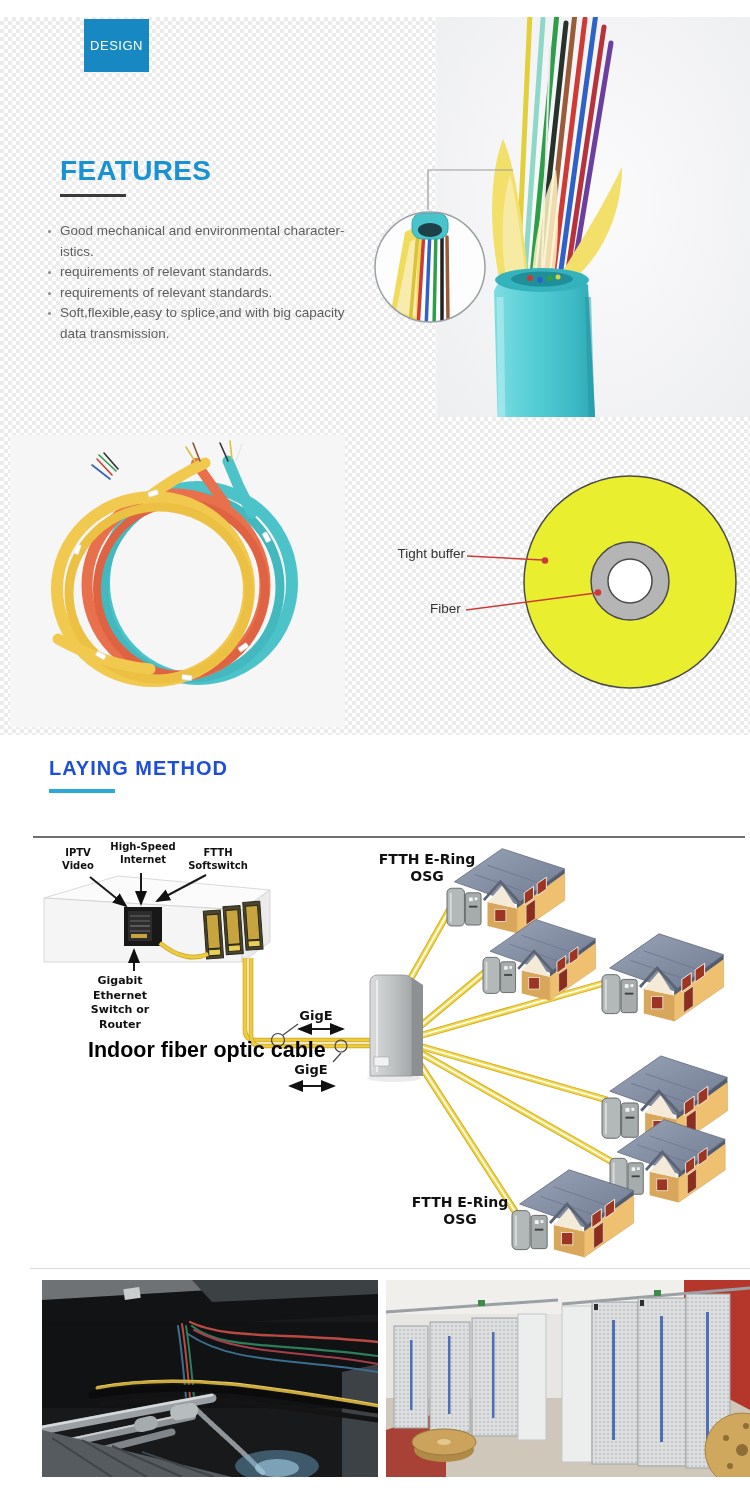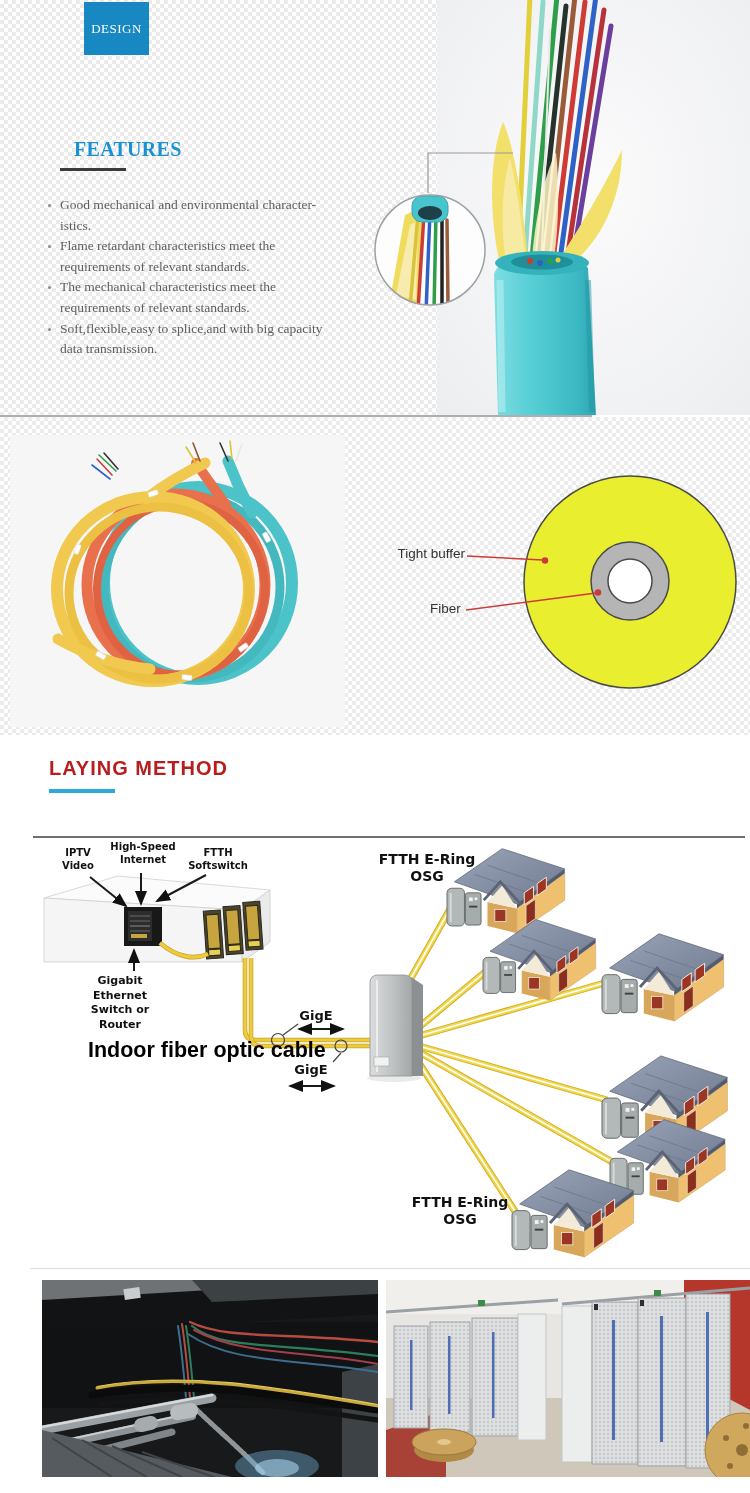--- a/index.html
+++ b/index.html
@@ -5,36 +5,36 @@
   html,body{margin:0;padding:0;}
   body{width:750px;height:1493px;position:relative;background:#fff;overflow:hidden;
        font-family:"Liberation Sans",sans-serif;}
   .abs{position:absolute;}
   .checker{
     background-color:#fff;
     background-image:conic-gradient(#ebebeb 25%, #ffffff 25% 50%, #ebebeb 50% 75%, #ffffff 75%);
     background-size:8px 8px;
   }
   
-  .sec1{left:0;top:0;width:592px;height:415px;border-bottom:2px solid #aeaeae;font-family:Liberation Serif, serif;}
+  .sec1{left:0;top:17px;width:592px;height:415px;border-bottom:2px solid #aeaeae;}
   .design-badge{left:84px;top:2px;width:65px;height:53px;background:#1788c1;color:#fff;
     display:flex;align-items:center;justify-content:center;font-size:13px;letter-spacing:.5px;}
   .features{left:47px;top:138px;width:330px;}
-  .features h2{margin:0 0 0 13px;font-size:20px;font-weight:bold;color:#1992d4;letter-spacing:.3px;padding-left:14px;}
+  .features h2{margin:0 0 0 13px;font-size:28px;font-weight:bold;color:#1992d4;letter-spacing:.3px;}
   .features .rule{margin:7px 0 0 13px;width:66px;height:3px;background:#3a3a3a;}
   .feat-list{margin-top:24px;}
   .feat-item{position:relative;padding-left:13px;font-size:13.5px;line-height:20.6px;color:#5e5e5e;}
   .feat-item .dot{position:absolute;left:1px;top:9px;width:3px;height:3px;border-radius:50%;background:#8a8a8a;}
   .feat-item span{display:block;}
   
   .sec2{left:0;top:417px;width:750px;height:318px;}
   .xsec-label{font-size:13.5px;color:#333;}
   
   .laying{left:49px;top:757px;}
-  .laying h2{margin:0;font-size:20px;font-weight:bold;color:#b91c1c;letter-spacing:1px;}
+  .laying h2{margin:0;font-size:20px;font-weight:bold;color:#1d4ed8;letter-spacing:1px;}
   .laying .rule{margin-top:9px;width:66px;height:4px;background:#2aa9da;}
   
   .diagram{left:0;top:830px;width:750px;height:445px;padding-left:16px;}
   .diag-topline{left:33px;top:6px;width:712px;height:2px;background:#6f6f6f;}
   .diag-bottomline{left:30px;top:438px;width:720px;height:1px;background:#dcdcdc;}
   .dlabel{position:absolute;font-family:"DejaVu Sans",sans-serif;font-weight:bold;color:#111;
           text-align:center;transform:translateX(-50%);white-space:nowrap;}
   .dlabel span{display:block;}
   .lab-sm{font-size:10px;line-height:12.5px;}
   .lab-md{font-size:11px;line-height:14.6px;}
@@ -67,26 +67,24 @@
     <h2>FEATURES</h2>
     <div class="rule"></div>
     <div class="feat-list">
       <div class="feat-item">
         <span class="dot"></span>
         <span>Good mechanical and environmental character-</span>
         <span>istics.</span>
       </div>
       <div class="feat-item">
         <span class="dot"></span>
-        <span>Flame retardant characteristics meet the</span>
         <span>requirements of relevant standards.</span>
       </div>
       <div class="feat-item">
         <span class="dot"></span>
-        <span>The mechanical characteristics meet the</span>
         <span>requirements of relevant standards.</span>
       </div>
       <div class="feat-item">
         <span class="dot"></span>
         <span>Soft,flexible,easy to splice,and with big capacity</span>
         <span>data transmission.</span>
       </div>
     </div>
   </div>
 

